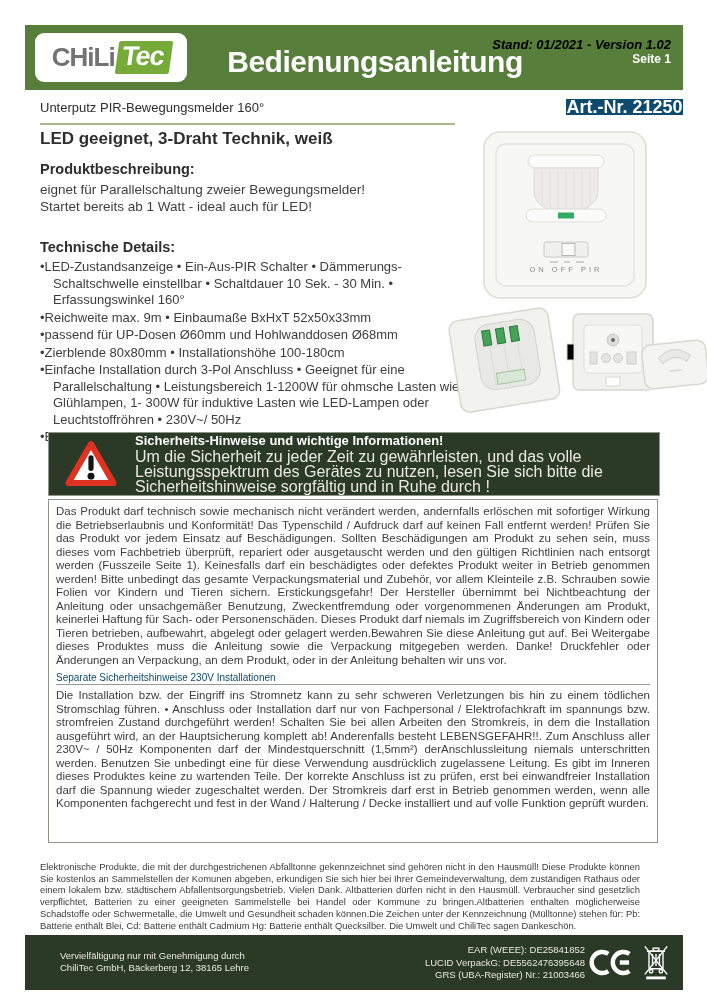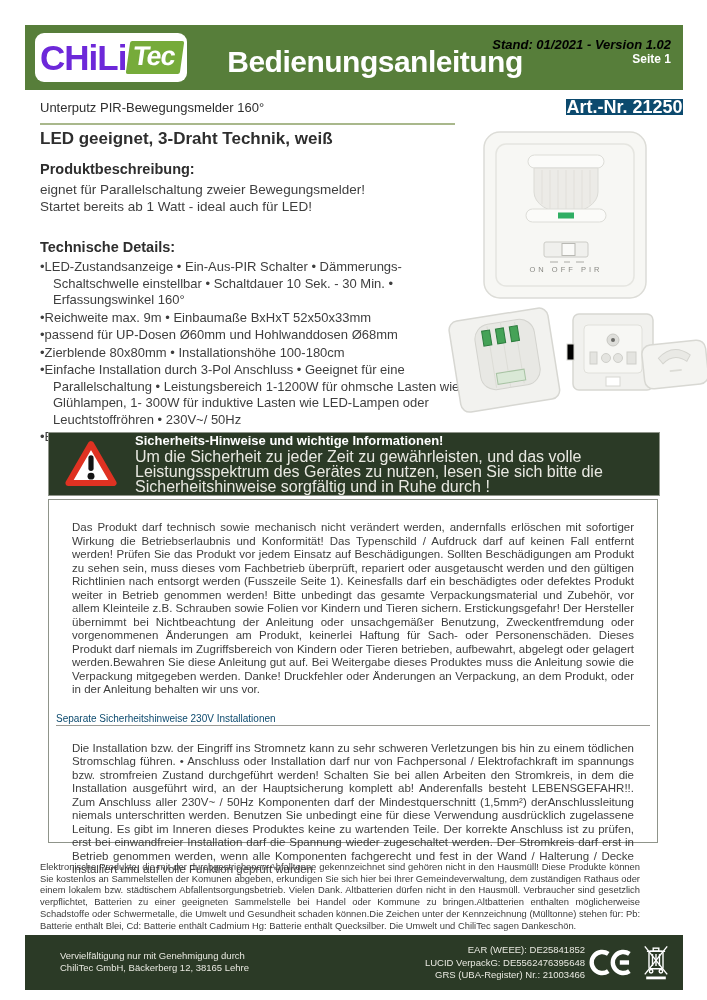--- a/index.html
+++ b/index.html
@@ -11,21 +11,21 @@
   .header {
     position:absolute; left:25px; top:25px; width:658px; height:65px;
     background:#577e3a;
   }
   .logo-box {
     position:absolute; left:10px; top:8px; width:152px; height:49px;
     background:#ffffff; border-radius:9px;
     display:flex; align-items:center; justify-content:center;
   }
   .logo-chili {
-    color:#6d28d9; font-weight:bold; font-size:35px; letter-spacing:-1px;
+    color:#737373; font-weight:bold; font-size:26px; letter-spacing:-1px;
   }
   .logo-tec {
     background:#76ab3a; color:#ffffff; font-weight:bold; font-size:27px;
     padding:0 7px 2px 5px; margin-left:2px; transform:skewX(-8deg);
     border-radius:2px; letter-spacing:-1px;
   }
   .header-title {
     position:absolute; left:190px; top:20px; width:320px; text-align:center;
     color:#ffffff; font-size:30px; font-weight:bold; letter-spacing:-0.5px;
   }
@@ -78,21 +78,21 @@
   .warn-title { color:#ffffff; font-size:13px; font-weight:bold; margin-bottom:2px; }
   .warn-body { color:#e9e9e2; font-size:16px; line-height:14.8px; }
 
   
   .safety-box {
     position:absolute; left:48px; top:499px; width:610px; height:344px;
     border:1.5px solid #8f948a; background:#ffffff; box-sizing:border-box;
     padding:5px 7px;
   }
   .safety-p {
-    font-size:11.5px; line-height:13.5px; text-align:justify; color:#3e3e3e; margin:16px;
+    font-size:11.5px; line-height:13.5px; text-align:justify; color:#3e3e3e; margin:0;
   }
   .safety-head2 {
     font-size:10px; font-weight:normal; color:#0c4a6e; margin:5px 0 1px 0;
   }
   .safety-rule { height:1px; background:#9a9a94; margin:0 0 4px 0; }
 
   
   .disposal {
     position:absolute; left:40px; top:861px; width:600px;
     font-size:9.4px; line-height:11.7px; text-align:justify; color:#3c3c3c;

